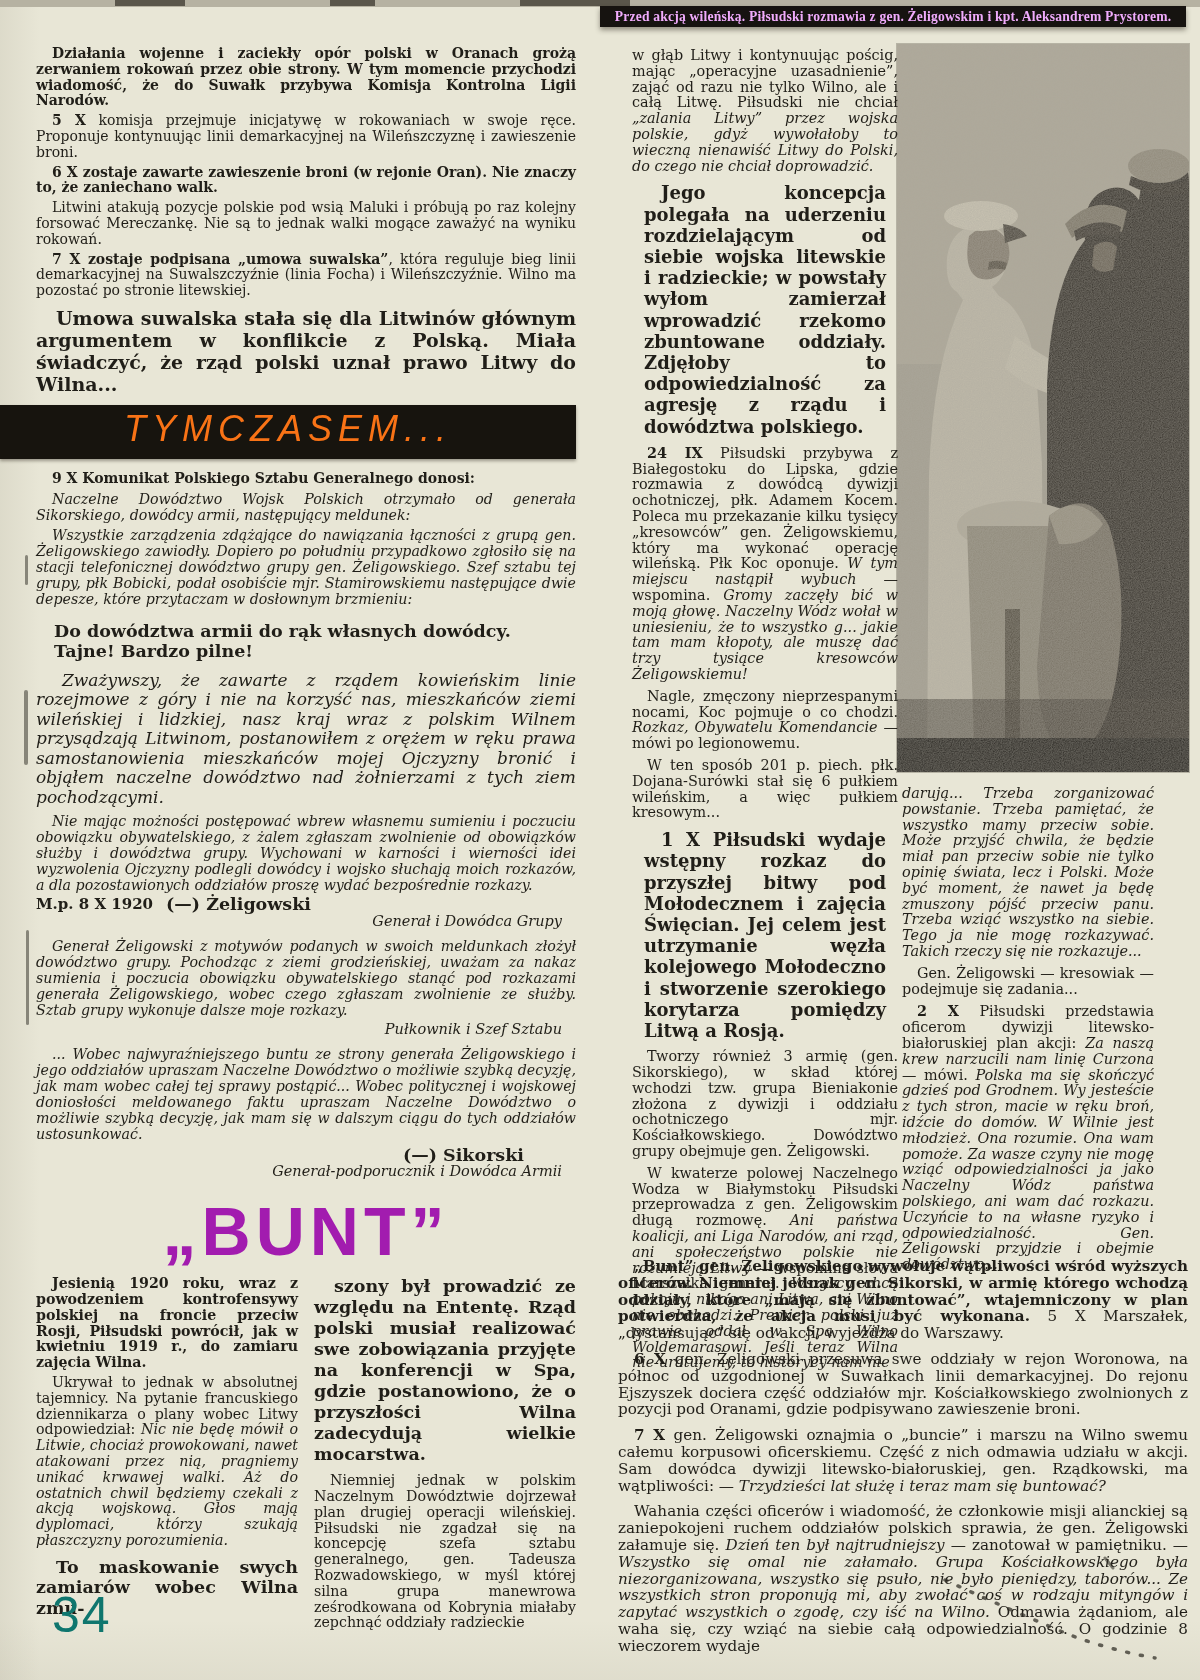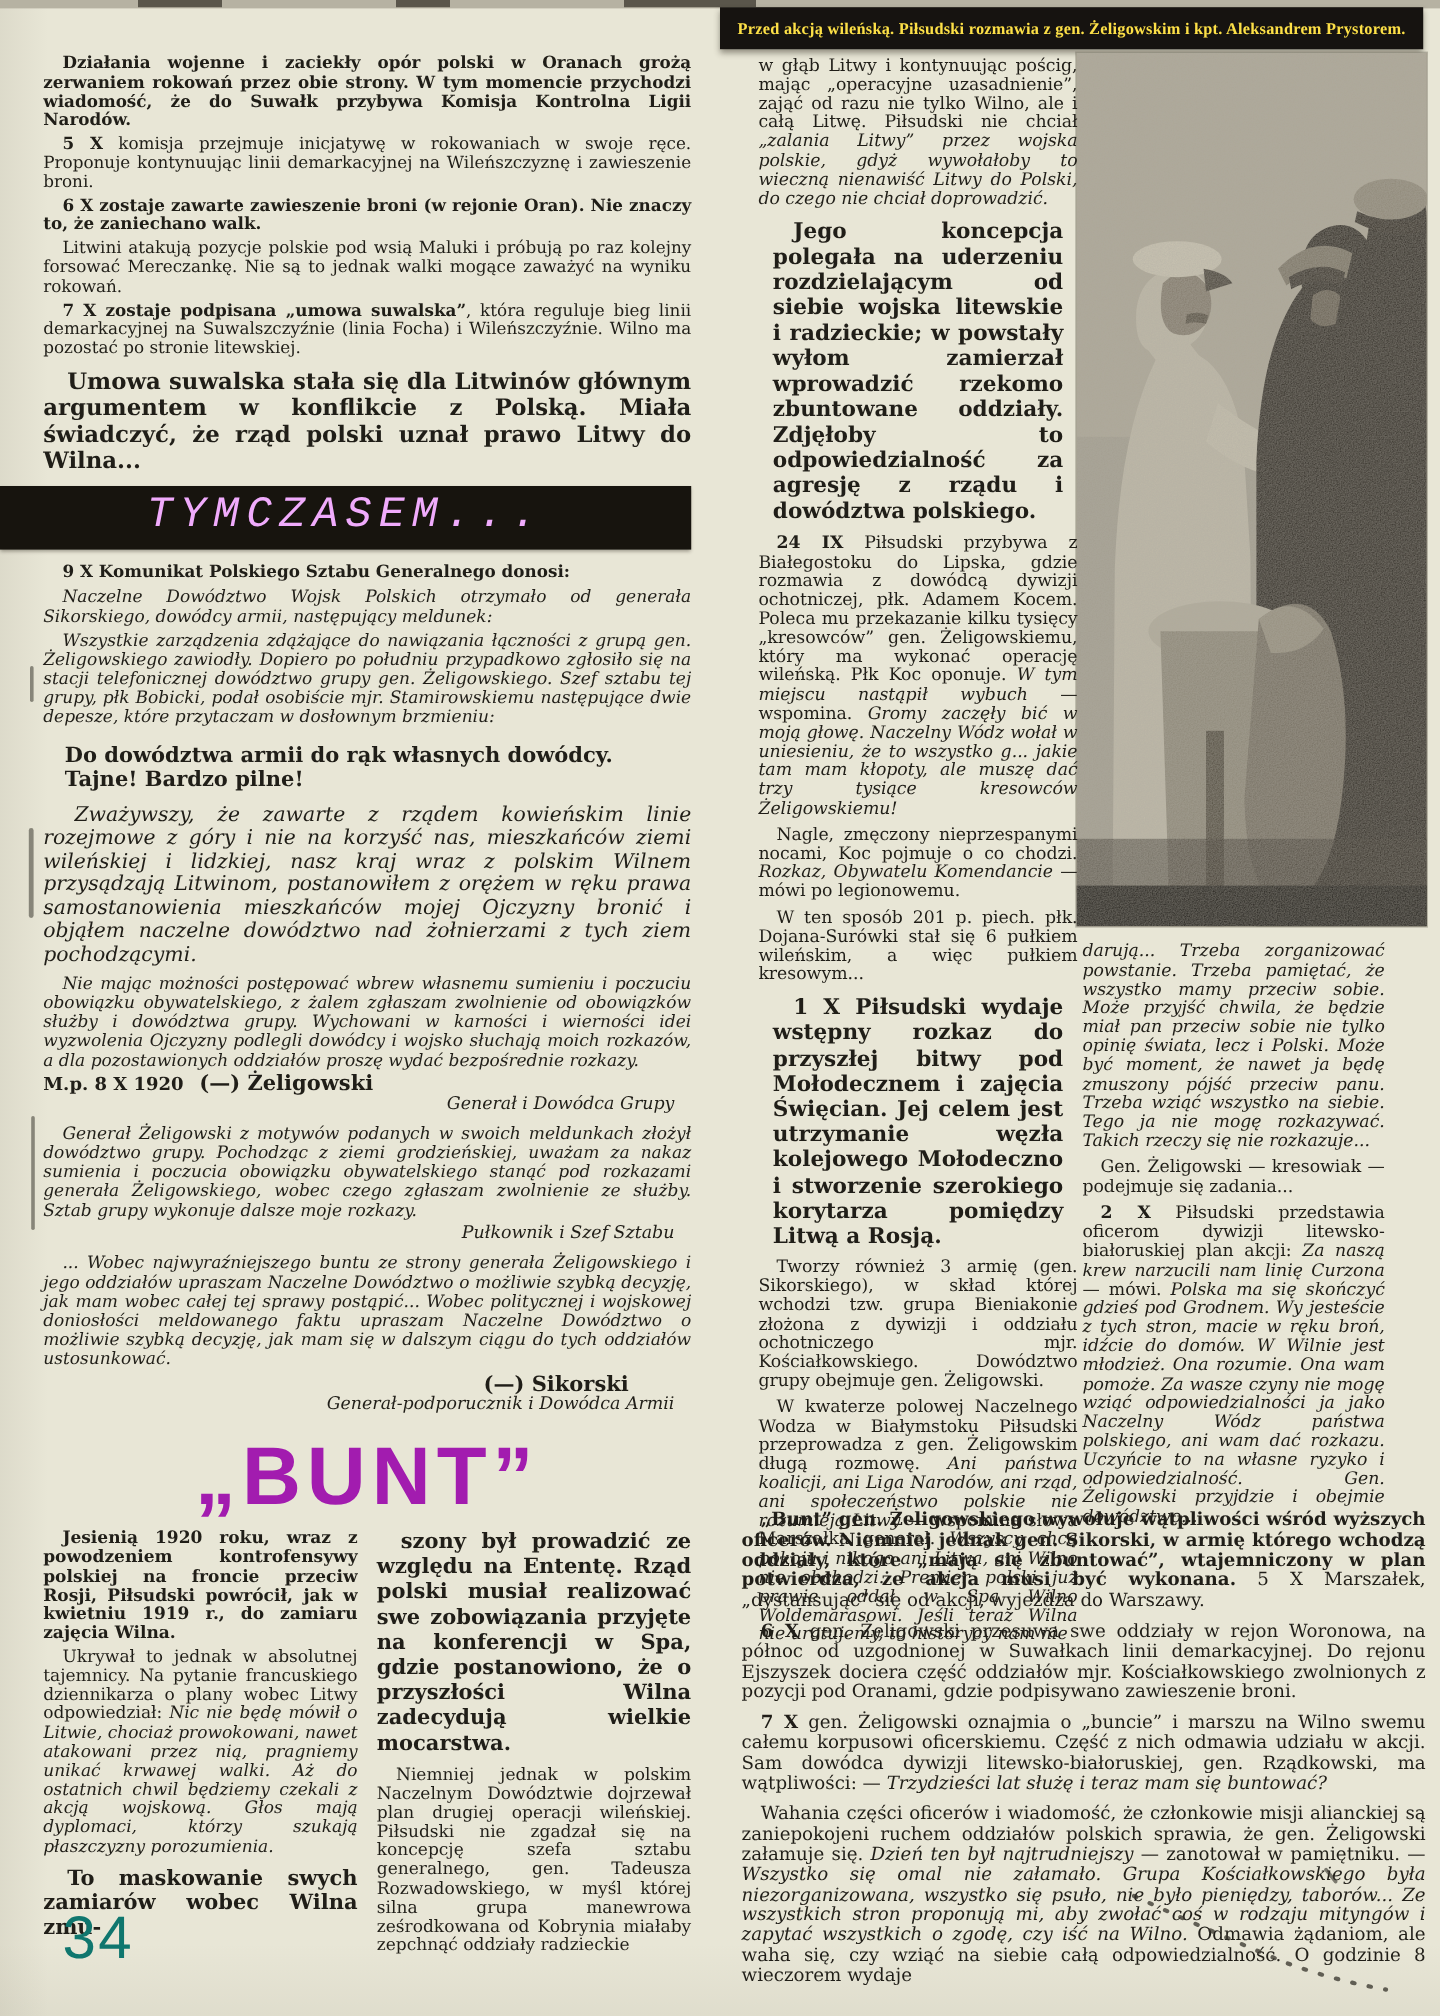--- a/index.html
+++ b/index.html
@@ -5,22 +5,22 @@
   html,body{margin:0;padding:0;}
   body{width:1200px;height:1680px;background:#d6d3c4;font-family:"DejaVu Serif",serif;}
   .page{position:relative;width:1200px;height:1680px;background:#e8e6d6;overflow:hidden;color:#201e18;}
   .page::before{content:"";position:absolute;inset:0;background:
     linear-gradient(90deg, rgba(120,115,95,.10), rgba(0,0,0,0) 40px),
     linear-gradient(0deg, rgba(120,115,95,.08), rgba(0,0,0,0) 60px);
     pointer-events:none;}
   .topstrip{position:absolute;left:0;top:0;width:1200px;height:7px;background:#b6b2a2;}
   .topstrip .blk{position:absolute;top:0;height:6px;background:#5a564b;}
 
-  .caption-bar{position:absolute;left:600px;top:6px;width:586px;height:35px;background:#161310;
-    color:#fde047;display:flex;align-items:center;justify-content:center;
+  .caption-bar{position:absolute;left:600px;top:6px;width:586px;height:21px;background:#161310;
+    color:#f0abfc;display:flex;align-items:center;justify-content:center;
     font-family:"Liberation Serif",serif;font-weight:700;font-size:13.6px;letter-spacing:.2px;
     box-shadow:0 3px 5px rgba(40,36,25,.45);white-space:nowrap;}
 
   .photo{position:absolute;left:897px;top:44px;width:292px;height:728px;background:#a19c8d;
     outline:1px solid #56524710;overflow:hidden;box-shadow:0 0 0 1px rgba(60,55,45,.25);}
 
   .col{position:absolute;}
   .col-left{left:36px;top:46px;width:540px;}
   .col-mid{left:632px;top:48px;width:266px;}
   .col-right{left:902px;top:786px;width:252px;}
@@ -36,22 +36,22 @@
   .col-left .para.dochead{font-size:17.5px;line-height:20px;text-indent:0;padding-left:18px;
     text-align:left;margin:14px 0 10px;}
   .col-left .para.bigital{font-size:17px;line-height:19.5px;text-indent:26px;margin:0 0 6px;}
   .col-left .para.ital{font-size:14.2px;line-height:16px;}
   .col-left .para.sigrow{display:flex;text-indent:0;
     padding-right:46px;font-size:15px;margin:4px 0 0;gap:13px;}
   .col-left .para.sigrow span:last-child{font-size:17.5px;}
   .col-left .para.sigr{text-align:right;text-indent:0;font-size:17.5px;padding-right:52px;margin:6px 0 0;}
   .col-left .para.sigsub{text-align:right;text-indent:0;font-size:14.5px;padding-right:14px;margin:1px 0 8px;}
 
-  .banner{margin:10px 0 12px -36px;width:576px;background:#17140e;color:#f0abfc;text-align:center;
-    font-family:Liberation Mono, monospace;font-style:italic;font-size:36px;letter-spacing:6px;
+  .banner{margin:10px 0 12px -36px;width:576px;background:#17140e;color:#f97316;text-align:center;
+    font-family:Liberation Sans, sans-serif;font-style:italic;font-size:36px;letter-spacing:6px;
     padding:3px 0 9px;box-shadow:0 2px 3px rgba(40,36,25,.4);}
 
   .headline{font-family:"Liberation Sans",sans-serif;font-weight:900;font-size:68px;
     letter-spacing:5px;text-align:center;margin:12px 0 6px;color:#a21caf;}
 
   .subcols{display:flex;gap:16px;}
   .subcol{flex:1;min-width:0;}
   .subcol .para{font-size:14.2px;line-height:15.8px;}
   .subcol .para.alead{font-size:17.5px;line-height:20.5px;text-indent:20px;margin-top:8px;}
   .subcol .para.bb{font-size:17.5px;line-height:21px;text-indent:20px;margin-bottom:8px;}

